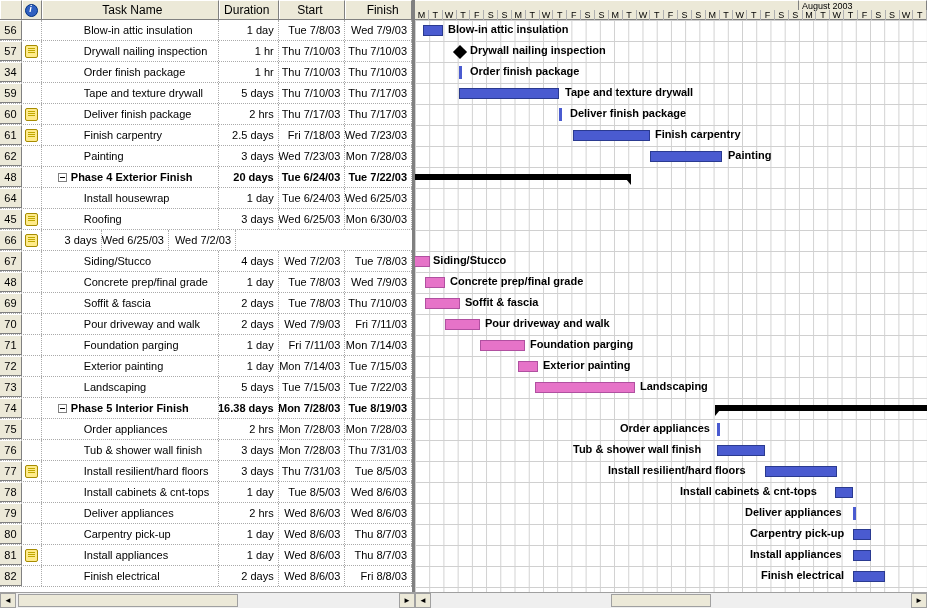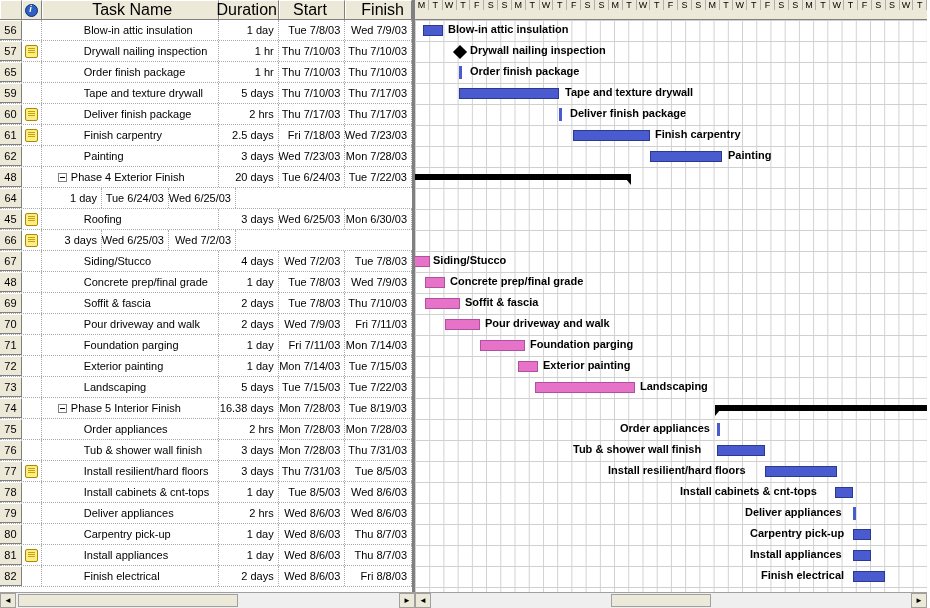--- a/index.html
+++ b/index.html
@@ -2,38 +2,38 @@
 <html><head>
 <meta charset="utf-8">
 <style>
 * { box-sizing: border-box; margin: 0; padding: 0; }
 body { font-family: Tahoma, Arial, sans-serif; font-size: 11px; background: #fff; width: 930px; height: 608px; overflow: hidden; position: relative; }
 .container { display: flex; width: 930px; height: 608px; }
 .left-pane { width: 415px; border-right: 3px solid #808080; overflow: hidden; }
 .right-pane { width: 512px; position: relative; overflow: hidden; background: #fff; }
 
 .grid-header { display: flex; background: #ece9d8; border-bottom: 1px solid #808080; height: 20px; position: sticky; top: 0; }
-.grid-header .hcell { border-right: 1px solid #808080; border-top: 1px solid #fff; border-left: 1px solid #fff; display: flex; align-items: center; justify-content: center; font-size: 16px; background: #ece9d8; }
+.grid-header .hcell { border-right: 1px solid #808080; border-top: 1px solid #fff; border-left: 1px solid #fff; display: flex; align-items: center; justify-content: center; font-size: 12px; background: #ece9d8; }
 .hc-id { width: 22px; }
 .hc-info { width: 20px; justify-content: center; }
 .hc-name { width: 178px; justify-content: flex-start; padding-left: 4px; }
 .hc-dur { width: 60px; justify-content: flex-end; padding-right: 4px; }
 .hc-start { width: 67px; justify-content: flex-end; padding-right: 4px; }
 .hc-finish { width: 67px; justify-content: flex-end; padding-right: 4px; padding-left: 12px; }
 
 .grid-body { }
 .grid-row { display: flex; height: 21px; border-bottom: 1px dotted #aaa; }
 .cell { border-right: 1px dotted #aaa; display: flex; align-items: center; padding: 0 4px; font-size: 11px; white-space: nowrap; overflow: hidden; }
 .c-id { width: 22px; background: #ece9d8; border-right: 1px solid #808080; border-bottom: 1px solid #808080; border-top: 1px solid #fff; justify-content: center; font-size: 11px; }
 .c-info { width: 20px; justify-content: center; padding: 0; }
 .c-name { width: 178px; }
 .c-dur { width: 60px; justify-content: flex-end; }
 .c-start { width: 67px; justify-content: flex-end; }
 .c-finish { width: 67px; justify-content: flex-end; }
-.bold { font-weight: normal; text-align: right; }
+.bold { font-weight: bold; text-align: right; }
 .indent1 { padding-left: 42px; }
 .indent0 { padding-left: 16px; }
 .note-icon { width: 13px; height: 13px; background: #ffeb8a; border: 1px solid #a68b00; border-radius: 2px; position: relative; }
 .note-icon::after { content: ''; position: absolute; top: 2px; left: 2px; right: 2px; height: 1px; box-shadow: 0 0 0 #c0a800, 0 2px 0 #c0a800, 0 4px 0 #c0a800; background: #c0a800; }
 .collapse-icon { display: inline-block; width: 9px; height: 9px; border: 1px solid #808080; margin-right: 4px; position: relative; background: #fff; }
 .collapse-icon::before { content: ''; position: absolute; left: 1px; right: 1px; top: 3px; height: 1px; background: #000; }
 .info-icon { width: 13px; height: 13px; border: 1px solid #003080; border-radius: 50%; background: #3060c0; position: relative; }
 .info-icon::before { content: 'i'; color: #fff; font-weight: bold; font-style: italic; font-size: 9px; position: absolute; left: 3px; top: -1px; }
 
 .timeline-header { height: 20px; background: #ece9d8; border-bottom: 1px solid #808080; display: flex; flex-direction: column; position: relative; }
@@ -89,21 +89,21 @@
           <div class="cell c-id">57</div>
           <div class="cell c-info">
             <span class="note-icon"></span>
           </div>
           <div class="cell c-name  indent1">Drywall nailing inspection</div>
           <div class="cell c-dur ">1 hr</div>
           <div class="cell c-start ">Thu 7/10/03</div>
           <div class="cell c-finish ">Thu 7/10/03</div>
         </div>
         <div class="grid-row">
-          <div class="cell c-id">65</div>
+          <div class="cell c-id">34</div>
           <div class="cell c-info"></div>
           <div class="cell c-name  indent1">Order finish package</div>
           <div class="cell c-dur ">1 hr</div>
           <div class="cell c-start ">Thu 7/10/03</div>
           <div class="cell c-finish ">Thu 7/10/03</div>
         </div>
         <div class="grid-row">
           <div class="cell c-id">59</div>
           <div class="cell c-info"></div>
           <div class="cell c-name  indent1">Tape and texture drywall</div>
@@ -143,20 +143,21 @@
           <div class="cell c-id">48</div>
           <div class="cell c-info"></div>
           <div class="cell c-name bold indent0"><span class="collapse-icon"></span>Phase 4 Exterior Finish</div>
           <div class="cell c-dur bold">20 days</div>
           <div class="cell c-start bold">Tue 6/24/03</div>
           <div class="cell c-finish bold">Tue 7/22/03</div>
         </div>
         <div class="grid-row">
           <div class="cell c-id">64</div>
           <div class="cell c-info"></div>
+          <div class="cell c-name  indent1">Install housewrap</div>
           <div class="cell c-dur ">1 day</div>
           <div class="cell c-start ">Tue 6/24/03</div>
           <div class="cell c-finish ">Wed 6/25/03</div>
         </div>
         <div class="grid-row">
           <div class="cell c-id">45</div>
           <div class="cell c-info">
             <span class="note-icon"></span>
           </div>
           <div class="cell c-name  indent1">Roofing</div>
@@ -310,20 +311,24 @@
       <div class="scroll-btn">◄</div>
       <div class="scroll-track">
           <div class="scroll-thumb" style="left:2px;width:220px"></div>
         </div>
       <div class="scroll-btn">►</div>
     </div>
   </div>
 
   <div class="right-pane">
     <div class="timeline-header">
+      <div class="month-row">
+        <div class="mcell" style="width:384px"></div>
+        <div class="mcell" style="width:128px">August 2003</div>
+      </div>
       <div class="day-row" id="day-row">
           <div class="dcell">M</div>
           <div class="dcell">T</div>
           <div class="dcell">W</div>
           <div class="dcell">T</div>
           <div class="dcell">F</div>
           <div class="dcell">S</div>
           <div class="dcell">S</div>
           <div class="dcell">M</div>
           <div class="dcell">T</div>

